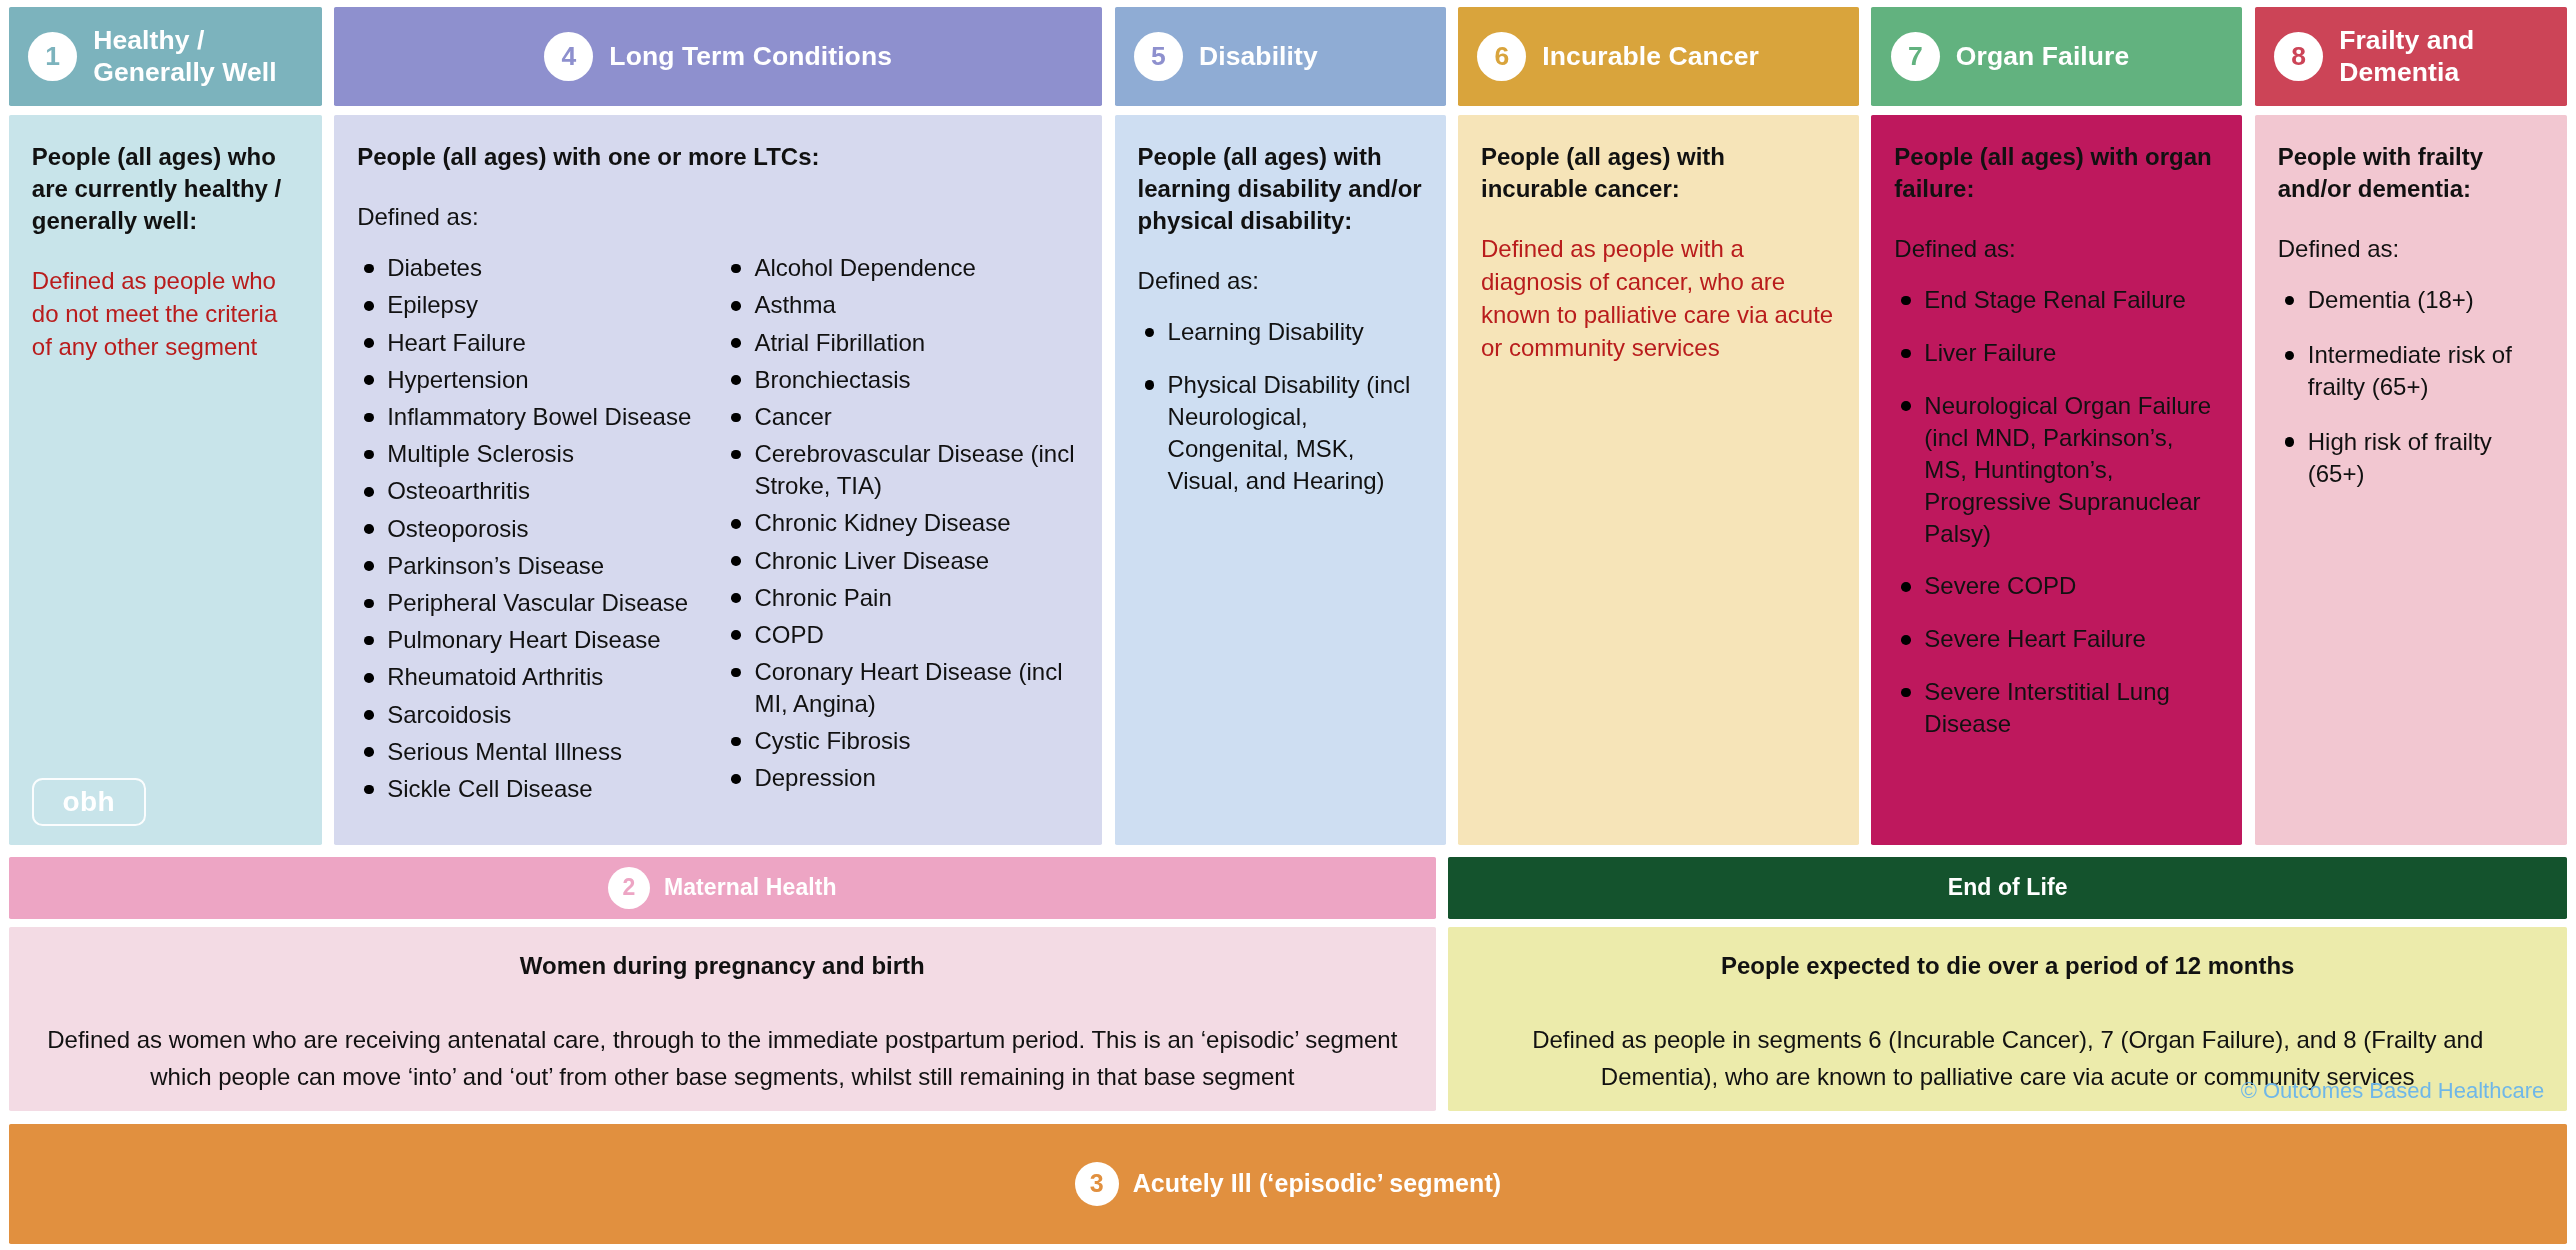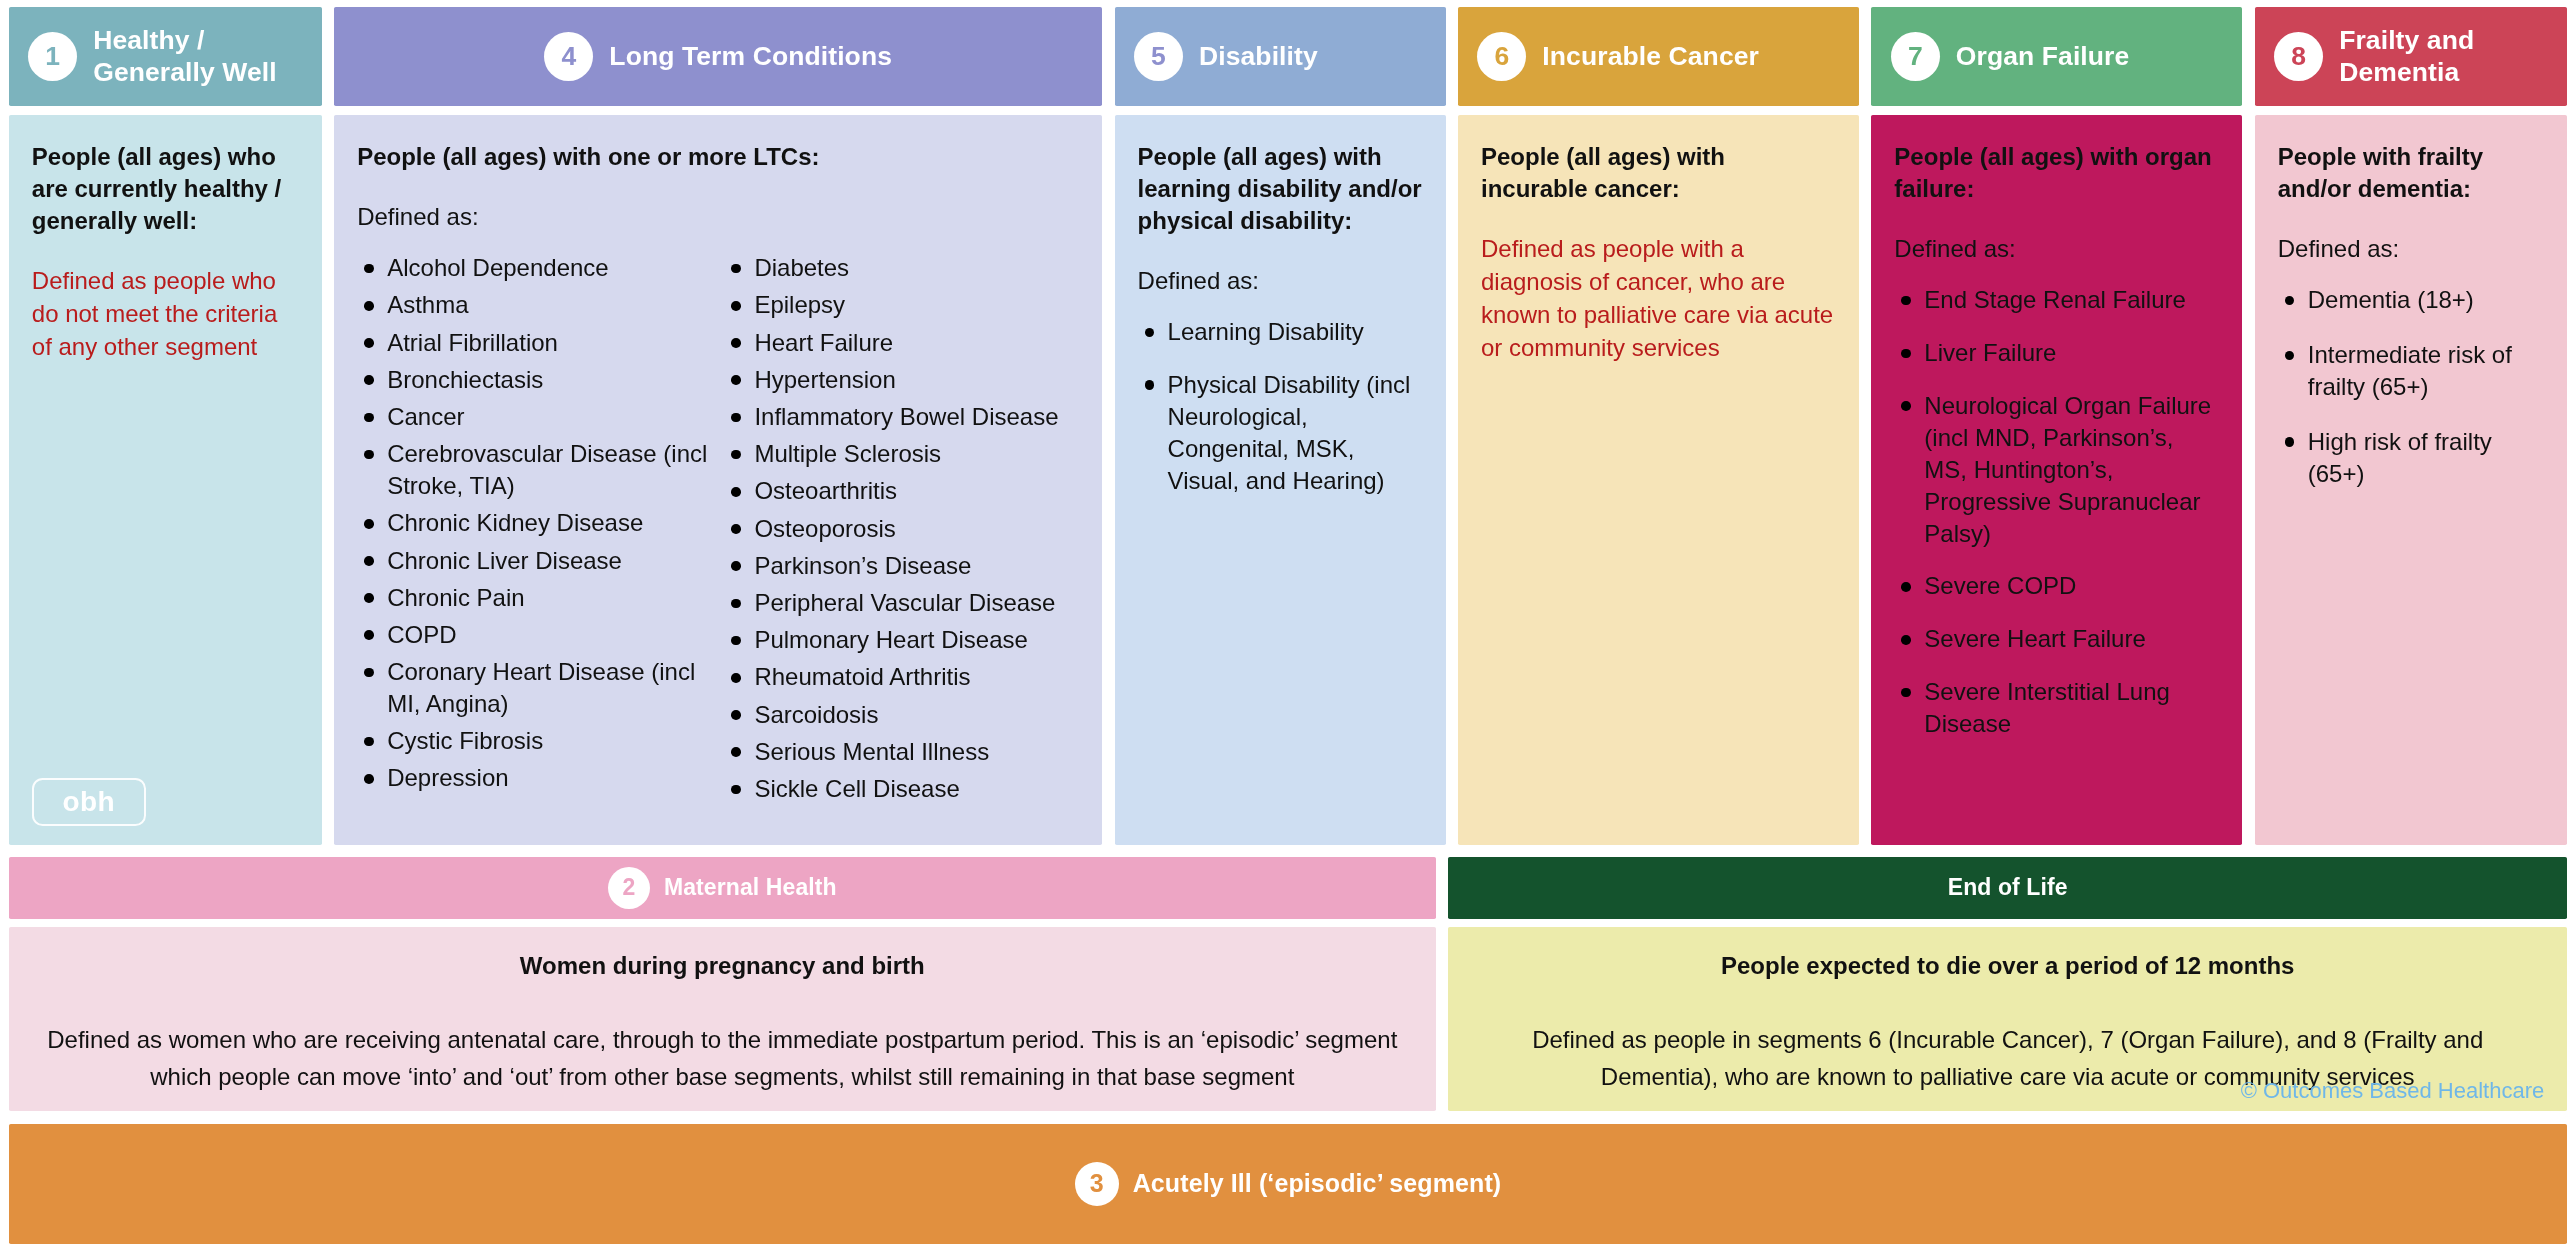--- a/index.html
+++ b/index.html
@@ -192,52 +192,52 @@
 
     <div class="seg" style="flex:0 0 768px">
       <div class="seg-head ctr" id="h4" style="background: rgb(142, 144, 206);">
         <span class="badge" id="n4" style="color: rgb(142, 144, 206);">4</span>
         <span class="seg-title">Long Term Conditions</span>
       </div>
       <div class="seg-body" id="b4" style="background: rgb(214, 217, 238);">
         <p class="b-title">People (all ages) with one or more LTCs:</p>
         <p class="b-sub">Defined as:</p>
         <div class="two-col">
-          <ul class="blist">
-              <li>Alcohol Dependence</li>
-              <li>Asthma</li>
-              <li>Atrial Fibrillation</li>
-              <li>Bronchiectasis</li>
-              <li>Cancer</li>
-              <li>Cerebrovascular Disease (incl Stroke, TIA)</li>
-              <li>Chronic Kidney Disease</li>
-              <li>Chronic Liver Disease</li>
-              <li>Chronic Pain</li>
-              <li>COPD</li>
-              <li>Coronary Heart Disease (incl MI, Angina)</li>
-              <li>Cystic Fibrosis</li>
-              <li>Depression</li>
-            </ul>
           <ul class="blist">
               <li>Diabetes</li>
               <li>Epilepsy</li>
               <li>Heart Failure</li>
               <li>Hypertension</li>
               <li>Inflammatory Bowel Disease</li>
               <li>Multiple Sclerosis</li>
               <li>Osteoarthritis</li>
               <li>Osteoporosis</li>
               <li>Parkinson’s Disease</li>
               <li>Peripheral Vascular Disease</li>
               <li>Pulmonary Heart Disease</li>
               <li>Rheumatoid Arthritis</li>
               <li>Sarcoidosis</li>
               <li>Serious Mental Illness</li>
               <li>Sickle Cell Disease</li>
             </ul>
+          <ul class="blist">
+              <li>Alcohol Dependence</li>
+              <li>Asthma</li>
+              <li>Atrial Fibrillation</li>
+              <li>Bronchiectasis</li>
+              <li>Cancer</li>
+              <li>Cerebrovascular Disease (incl Stroke, TIA)</li>
+              <li>Chronic Kidney Disease</li>
+              <li>Chronic Liver Disease</li>
+              <li>Chronic Pain</li>
+              <li>COPD</li>
+              <li>Coronary Heart Disease (incl MI, Angina)</li>
+              <li>Cystic Fibrosis</li>
+              <li>Depression</li>
+            </ul>
         </div>
       </div>
     </div>
 
     <div class="seg" style="flex:0 0 331px">
       <div class="seg-head" id="h5" style="background: rgb(143, 172, 212);">
         <span class="badge" id="n5" style="color: rgb(142, 144, 206);">5</span>
         <span class="seg-title">Disability</span>
       </div>
       <div class="seg-body" id="b5" style="background: rgb(206, 222, 242);">

